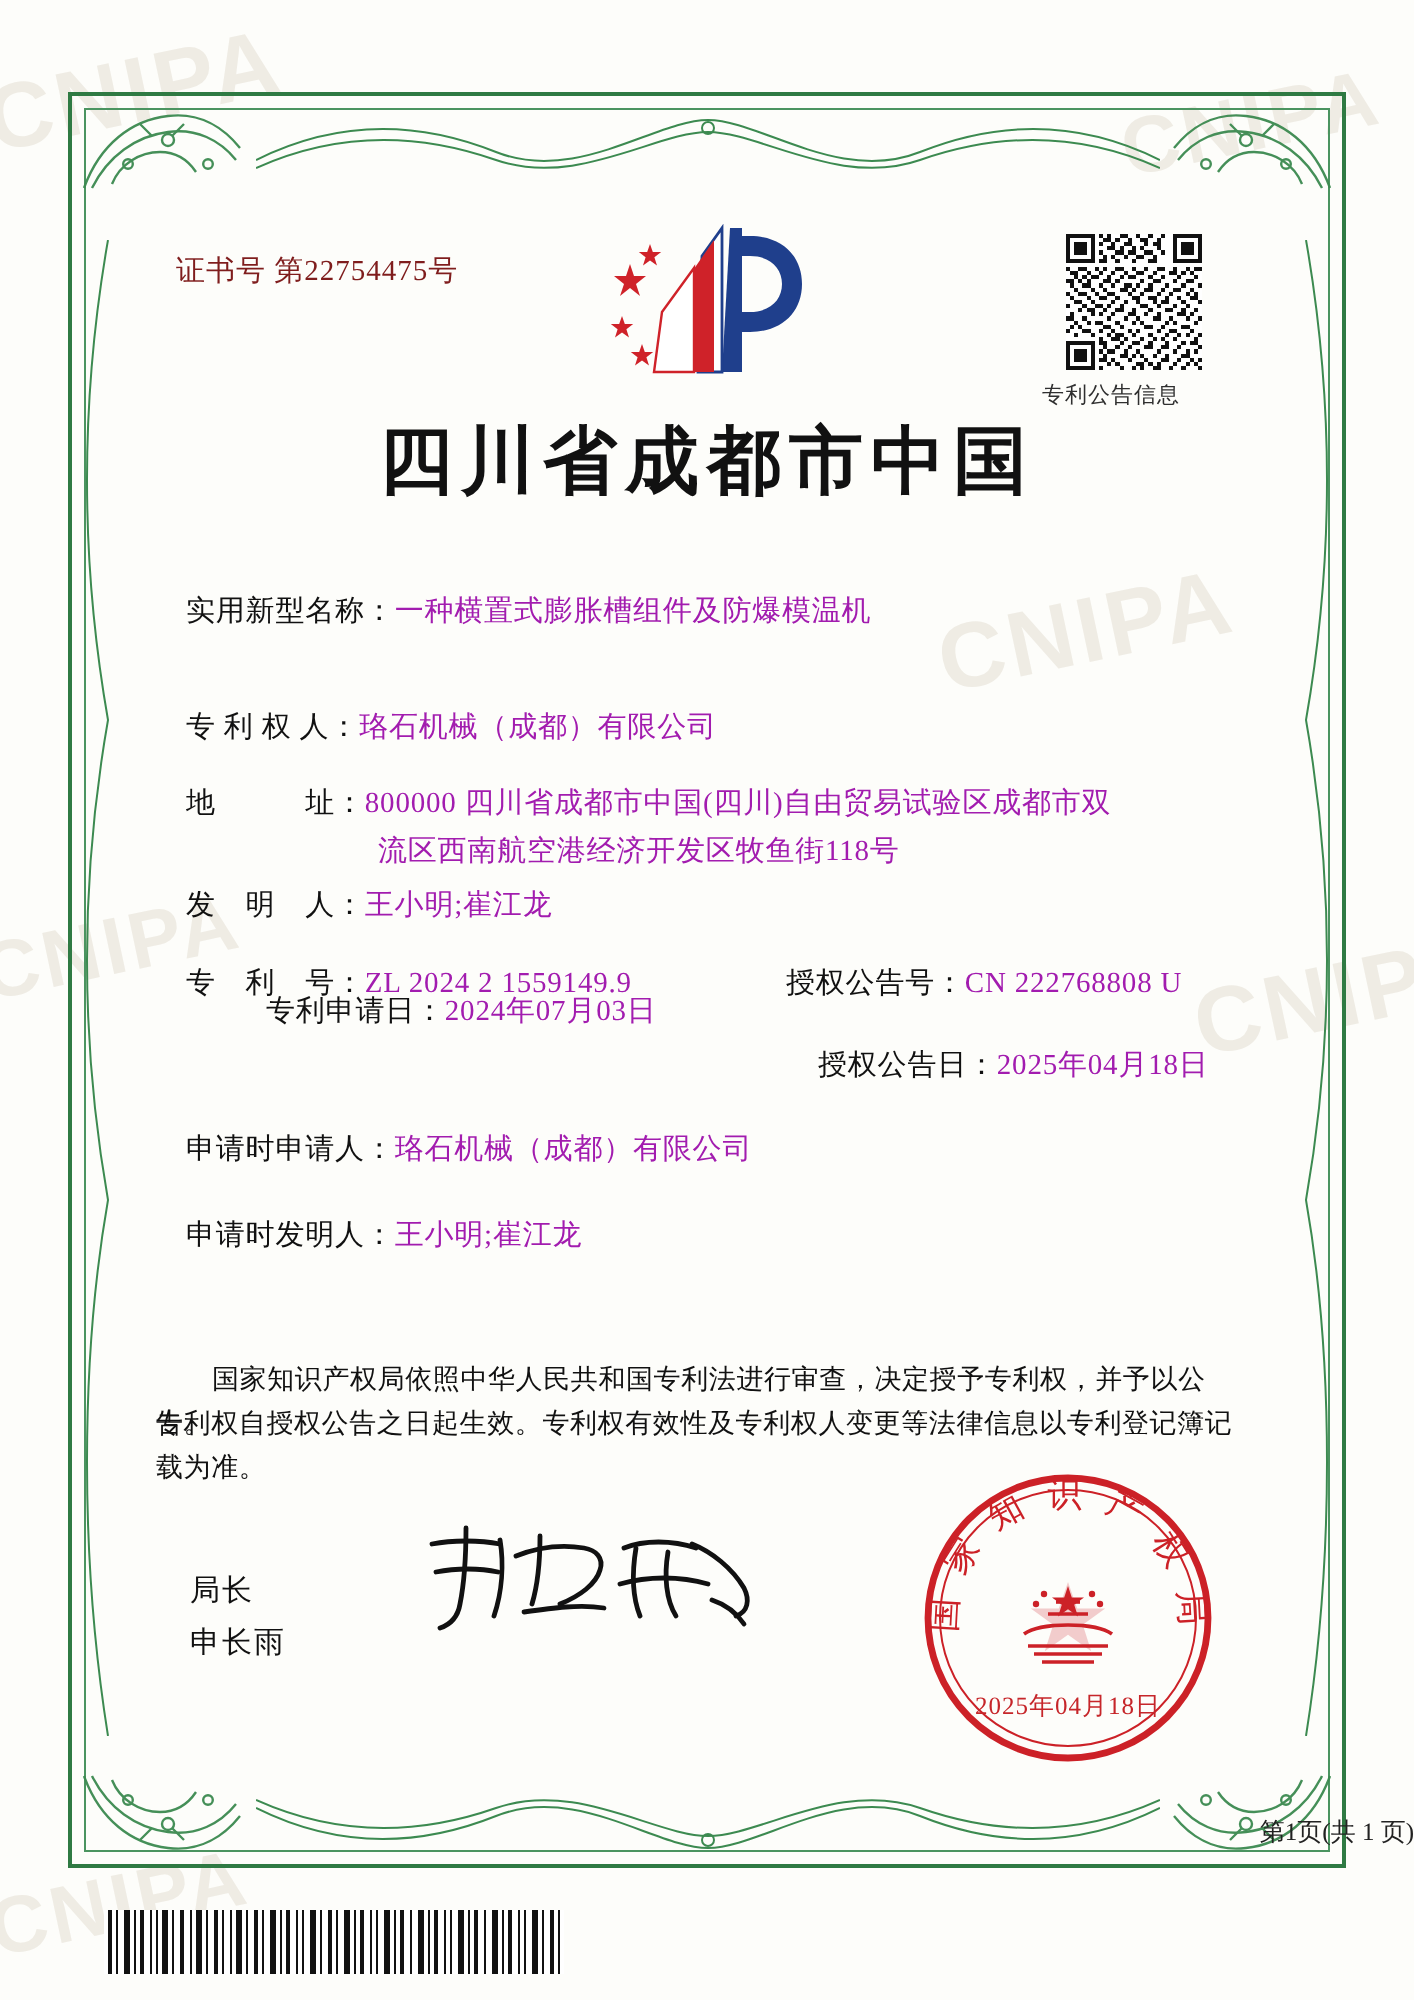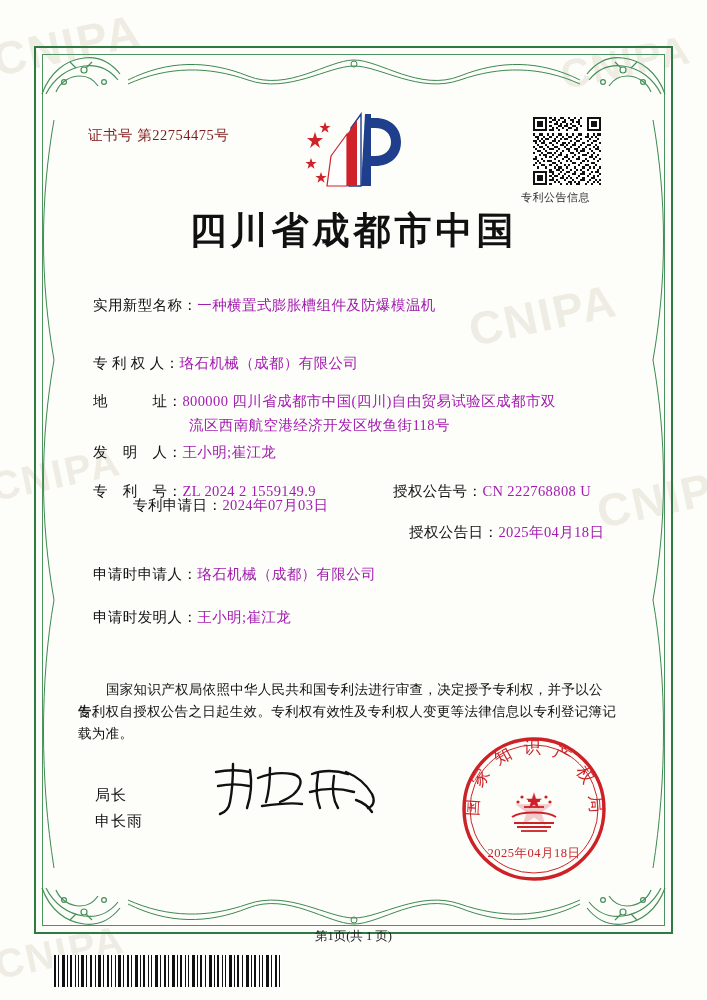--- a/index.html
+++ b/index.html
@@ -154,24 +154,23 @@
     text-align: center;
     font-size: 12.5px;
     color: #c6262a;
     letter-spacing: .5px;
   }
 
   
   #page-footer {
     position: absolute;
     left: 0; right: 0; top: 908px;
-    text-align: center;
+    text-align: right;
     font-size: 12.5px;
     color: #222;
-    margin-top: 20px;
   }
   #barcode {
     position: absolute;
     left: 52px; top: 955px;
     width: 230px; height: 32px;
   }
 </style>
 </head>
 <body>
 

